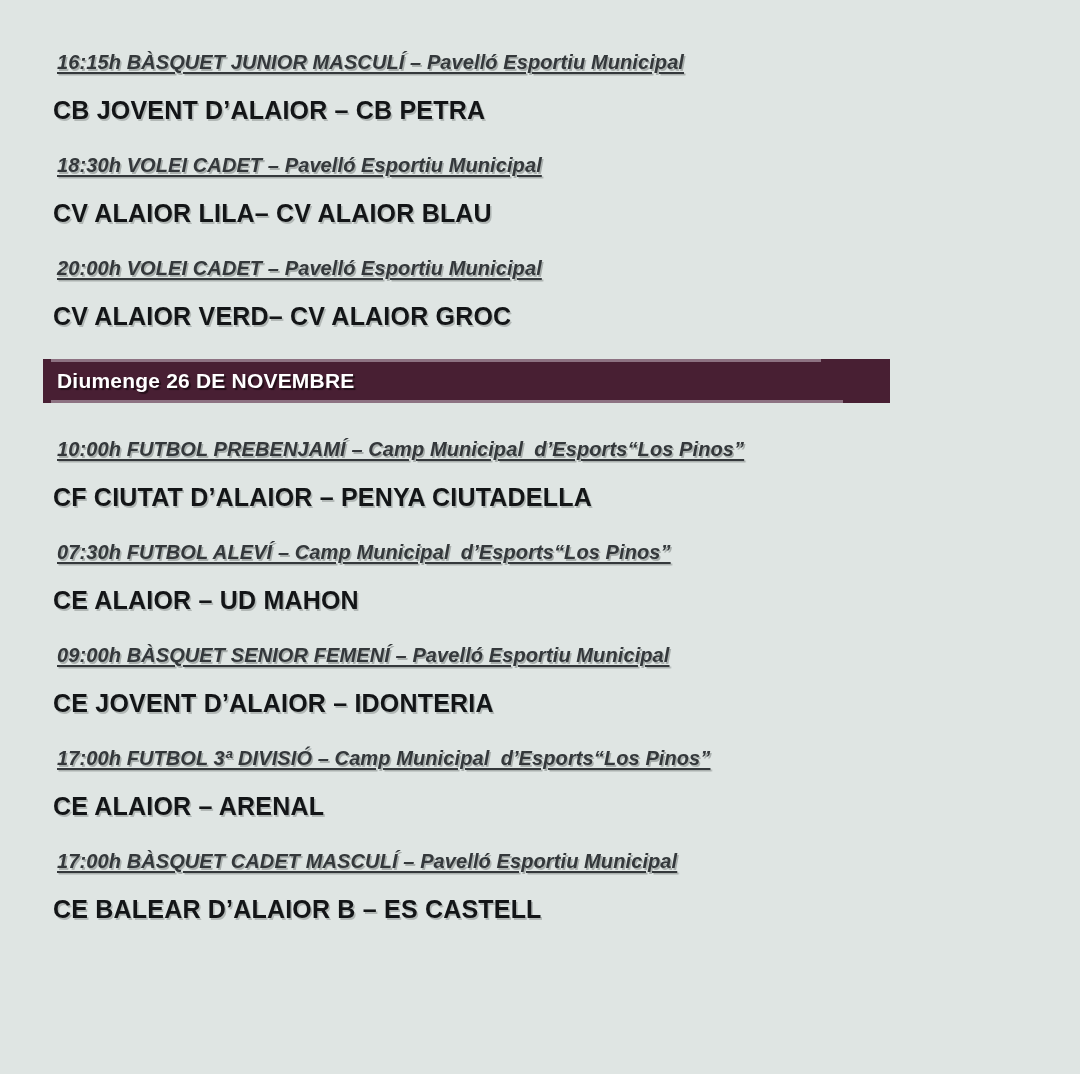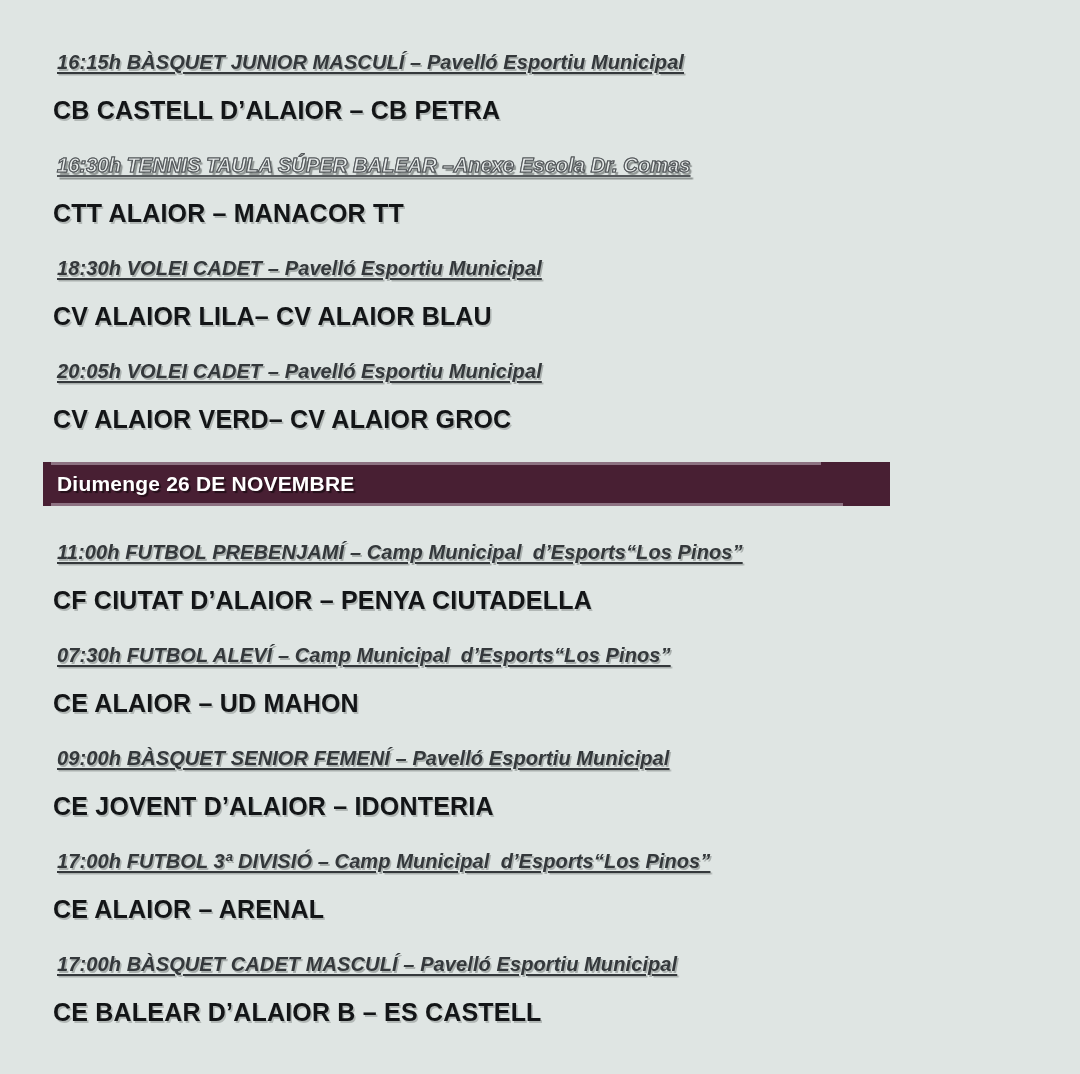--- a/index.html
+++ b/index.html
@@ -87,45 +87,41 @@
   }
 </style>
 </head>
 <body>
 
 <div class="page">
 
   <section>
     <div class="event">
       <p class="sched">16:15h BÀSQUET JUNIOR MASCULÍ – Pavelló Esportiu Municipal</p>
-      <p class="match">CB CASTELL D’ALAIOR – CB PETRA</p>
-    </div>
-    <div class="event">
-      <p class="sched outline">16:30h TENNIS TAULA SÚPER BALEAR –Anexe Escola Dr. Comas</p>
-      <p class="match">CTT ALAIOR – MANACOR TT</p>
+      <p class="match">CB JOVENT D’ALAIOR – CB PETRA</p>
     </div>
     <div class="event">
       <p class="sched">18:30h VOLEI CADET – Pavelló Esportiu Municipal</p>
       <p class="match">CV ALAIOR LILA– CV ALAIOR BLAU</p>
     </div>
     <div class="event">
-      <p class="sched">20:05h VOLEI CADET – Pavelló Esportiu Municipal</p>
+      <p class="sched">20:00h VOLEI CADET – Pavelló Esportiu Municipal</p>
       <p class="match">CV ALAIOR VERD– CV ALAIOR GROC</p>
     </div>
   </section>
 
   <div class="day-bar">
     <span class="edge-top"></span>
     <span class="edge-bottom"></span>
     <span class="day-label">Diumenge 26 DE NOVEMBRE</span>
   </div>
 
   <section>
     <div class="event">
-      <p class="sched">11:00h FUTBOL PREBENJAMÍ – Camp Municipal  d’Esports“Los Pinos”</p>
+      <p class="sched">10:00h FUTBOL PREBENJAMÍ – Camp Municipal  d’Esports“Los Pinos”</p>
       <p class="match">CF CIUTAT D’ALAIOR – PENYA CIUTADELLA</p>
     </div>
     <div class="event">
       <p class="sched">07:30h FUTBOL ALEVÍ – Camp Municipal  d’Esports“Los Pinos”</p>
       <p class="match">CE ALAIOR – UD MAHON</p>
     </div>
     <div class="event">
       <p class="sched">09:00h BÀSQUET SENIOR FEMENÍ – Pavelló Esportiu Municipal</p>
       <p class="match">CE JOVENT D’ALAIOR – IDONTERIA</p>
     </div>

